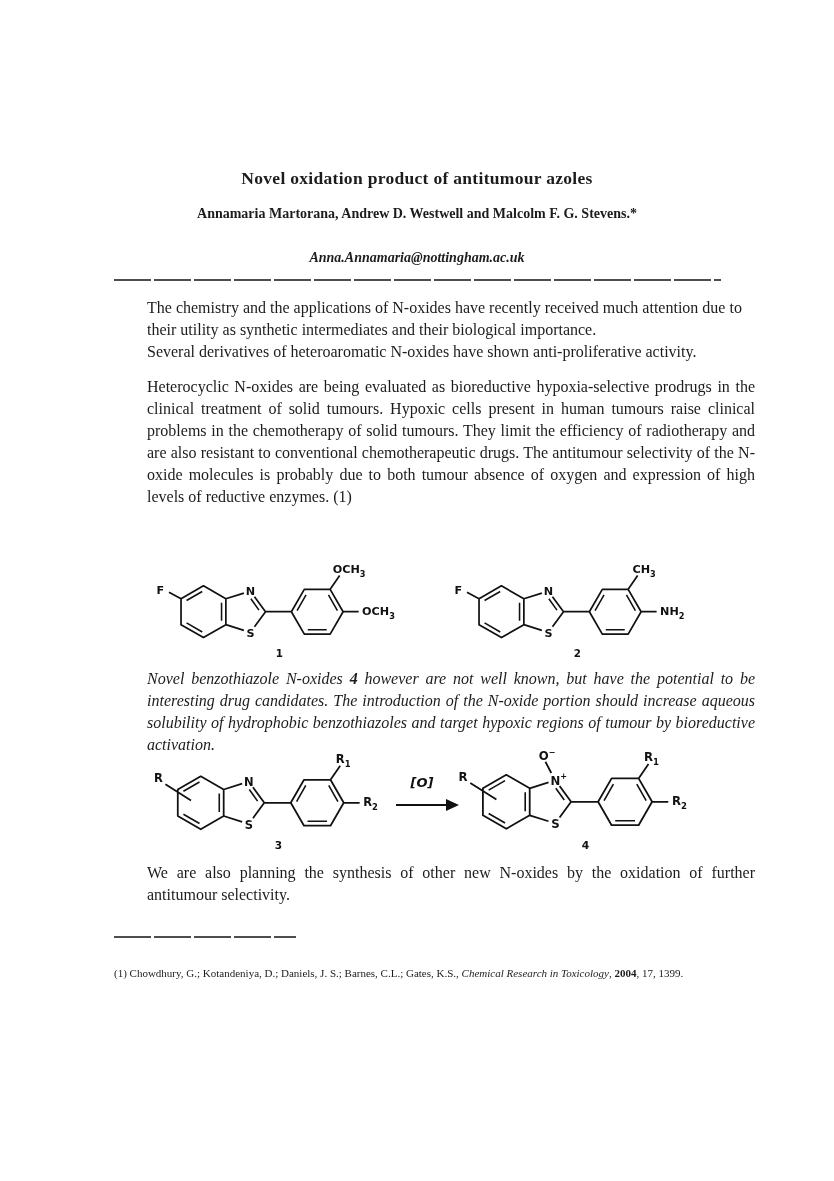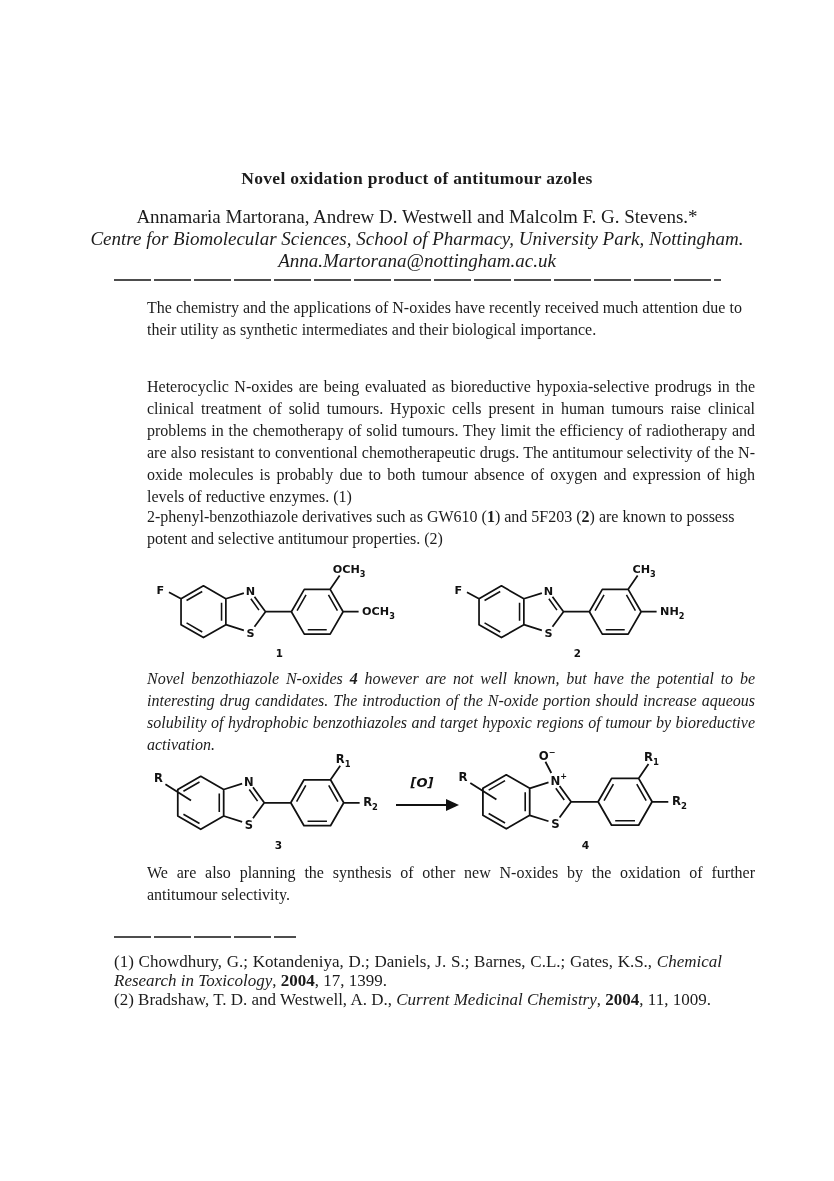--- a/index.html
+++ b/index.html
@@ -3,55 +3,54 @@
 <meta charset="utf-8">
 <style>
   html,body{margin:0;padding:0;background:#ffffff;}
   .page{
     position:relative;width:834px;height:1181px;background:#ffffff;
     font-family:"Liberation Serif",serif;color:#1c1c1c;overflow:hidden;
   }
   .abs{position:absolute;}
   .centerline{left:0;width:834px;text-align:center;}
   .title{font-weight:bold;font-size:17.5px;letter-spacing:0.3px;}
-  .byline{font-size:19px;}
+  .byline{font-size:14px;font-weight:bold;}
   .em{font-style:italic;}
   .para{left:114px;width:608px;font-size:16px;line-height:22px;margin-left:33px;}
   .just{text-align:justify;}
   .rule{height:2px;background:repeating-linear-gradient(90deg,#4d4d4d 0 37px,transparent 37px 40px);}
-  .refs{left:114px;width:608px;font-size:17px;line-height:19px;}
+  .refs{left:114px;width:608px;font-size:11px;line-height:19px;margin-top:12px;}
   .refs .em{font-style:italic;}
   b{font-weight:bold;}
   svg{display:block;}
   svg path.bond{stroke:#111;stroke-width:2;fill:none;stroke-linejoin:round;}
   svg path.dbl{stroke:#111;stroke-width:1.8;fill:none;}
   svg .atom{font-family:"DejaVu Sans",sans-serif;font-weight:bold;font-size:13px;fill:#111;}
   svg .num{font-family:"DejaVu Sans",sans-serif;font-weight:bold;font-size:12px;fill:#111;}
   svg .olabel{font-family:"DejaVu Sans",sans-serif;font-weight:bold;font-style:italic;font-size:13px;fill:#111;}
   svg polygon{fill:#111;stroke:none;}
 </style>
 </head>
 <body>
 
 <div class="page">
 
   <div class="abs centerline title" style="top:168px;">Novel oxidation product of antitumour azoles</div>
   <div class="abs centerline byline" style="top:206px;">Annamaria Martorana, Andrew D. Westwell and Malcolm F. G. Stevens.*</div>
-  <div class="abs centerline byline em" style="top:228px;">Centre for Biomolecular Sciences, School of Pharmacy, University Park, Nottingham.</div>
-  <div class="abs centerline byline em" style="top:250px;">Anna.Martorana@nottingham.ac.uk</div>
+  <div class="abs centerline byline em" style="top:250px;">Anna.Annamaria@nottingham.ac.uk</div>
 
   <div class="abs rule" style="top:279px;left:114px;width:607px;"></div>
 
   <div class="abs para" style="top:297px;">
     <div>The chemistry and the applications of N-oxides have recently received much attention due to their utility as synthetic intermediates and their biological importance.</div>
+    <div>Several derivatives of heteroaromatic N-oxides have shown anti-proliferative activity.</div>
   </div>
 
   <div class="abs para just" style="top:376px;">Heterocyclic N-oxides are being evaluated as bioreductive hypoxia-selective prodrugs in the clinical treatment of solid tumours. Hypoxic cells present in human tumours raise clinical problems in the chemotherapy of solid tumours. They limit the efficiency of radiotherapy and are also resistant to conventional chemotherapeutic drugs. The antitumour selectivity of the N-oxide molecules is probably due to both tumour absence of oxygen and expression of high levels of reductive enzymes. (1)</div>
 
-  <div class="abs para" style="top:506px;"><span>2-phenyl-benzothiazole derivatives such as GW610 (</span><b>1</b><span>) and 5F203 (</span><b>2</b><span>) are known to possess potent and selective antitumour properties. (2)</span></div>
 
   <svg class="abs" style="top:558px;left:150px;" width="250" height="104" viewBox="0 0 290 120">
     <path class="bond" d="M36,47 L62,32 L88,47 L88,77 L62,92 L36,77 Z M88,47 L108.9,40.4 M121.2,44.5 L134,62 L121.2,79.5 M108.9,83.6 L88,77 M134,62 L164,62 M164,62 L179,36 L209,36 L224,62 L209,88 L179,88 L164,62 M209,36 L220,20 M224,62 L242,62 M22,39.5 L36,47"></path>
     <path class="dbl" d="M60.6,38.5 L42.4,49 M42.4,75 L60.6,85.5 M83,51.5 L83,72.5 M117,47 L126.4,60.1 M170.6,60.6 L181,42.4 M207,42.4 L217.4,60.6 M205,83 L183,83"></path>
     <text class="atom" x="12" y="41" text-anchor="middle">F</text>
     <text class="atom" x="116.5" y="43" text-anchor="middle">N</text>
     <text class="atom" x="116.5" y="91.5" text-anchor="middle">S</text>
     <text class="atom" x="212" y="17"><tspan>OCH</tspan><tspan dy="4.5" font-size="9.5">3</tspan></text>
     <text class="atom" x="246" y="66"><tspan>OCH</tspan><tspan dy="4.5" font-size="9.5">3</tspan></text>
     <text class="num" x="150" y="114" text-anchor="middle">1</text>
@@ -98,15 +97,14 @@
     <text class="atom" x="246" y="66"><tspan>R</tspan><tspan dy="4.5" font-size="9.5">2</tspan></text>
     <text class="num" x="150" y="114" text-anchor="middle">4</text>
   </svg>
 
   <div class="abs para just" style="top:862px;">We are also planning the synthesis of other new N-oxides by the oxidation of further antitumour selectivity.</div>
 
   <div class="abs rule" style="top:936px;left:114px;width:182px;"></div>
 
   <div class="abs refs just" style="top:952px;"><span>(1) Chowdhury, G.; Kotandeniya, D.; Daniels, J. S.; Barnes, C.L.; Gates, K.S., </span><span class="em">Chemical Research in Toxicology</span><span>, </span><b>2004</b><span>, 17, 1399.</span></div>
 
-  <div class="abs refs" style="top:990px;"><span>(2) Bradshaw, T. D. and Westwell, A. D., </span><span class="em">Current Medicinal Chemistry</span><span>, </span><b>2004</b><span>, 11, 1009.</span></div>
 
 </div>
 
 </body></html>

